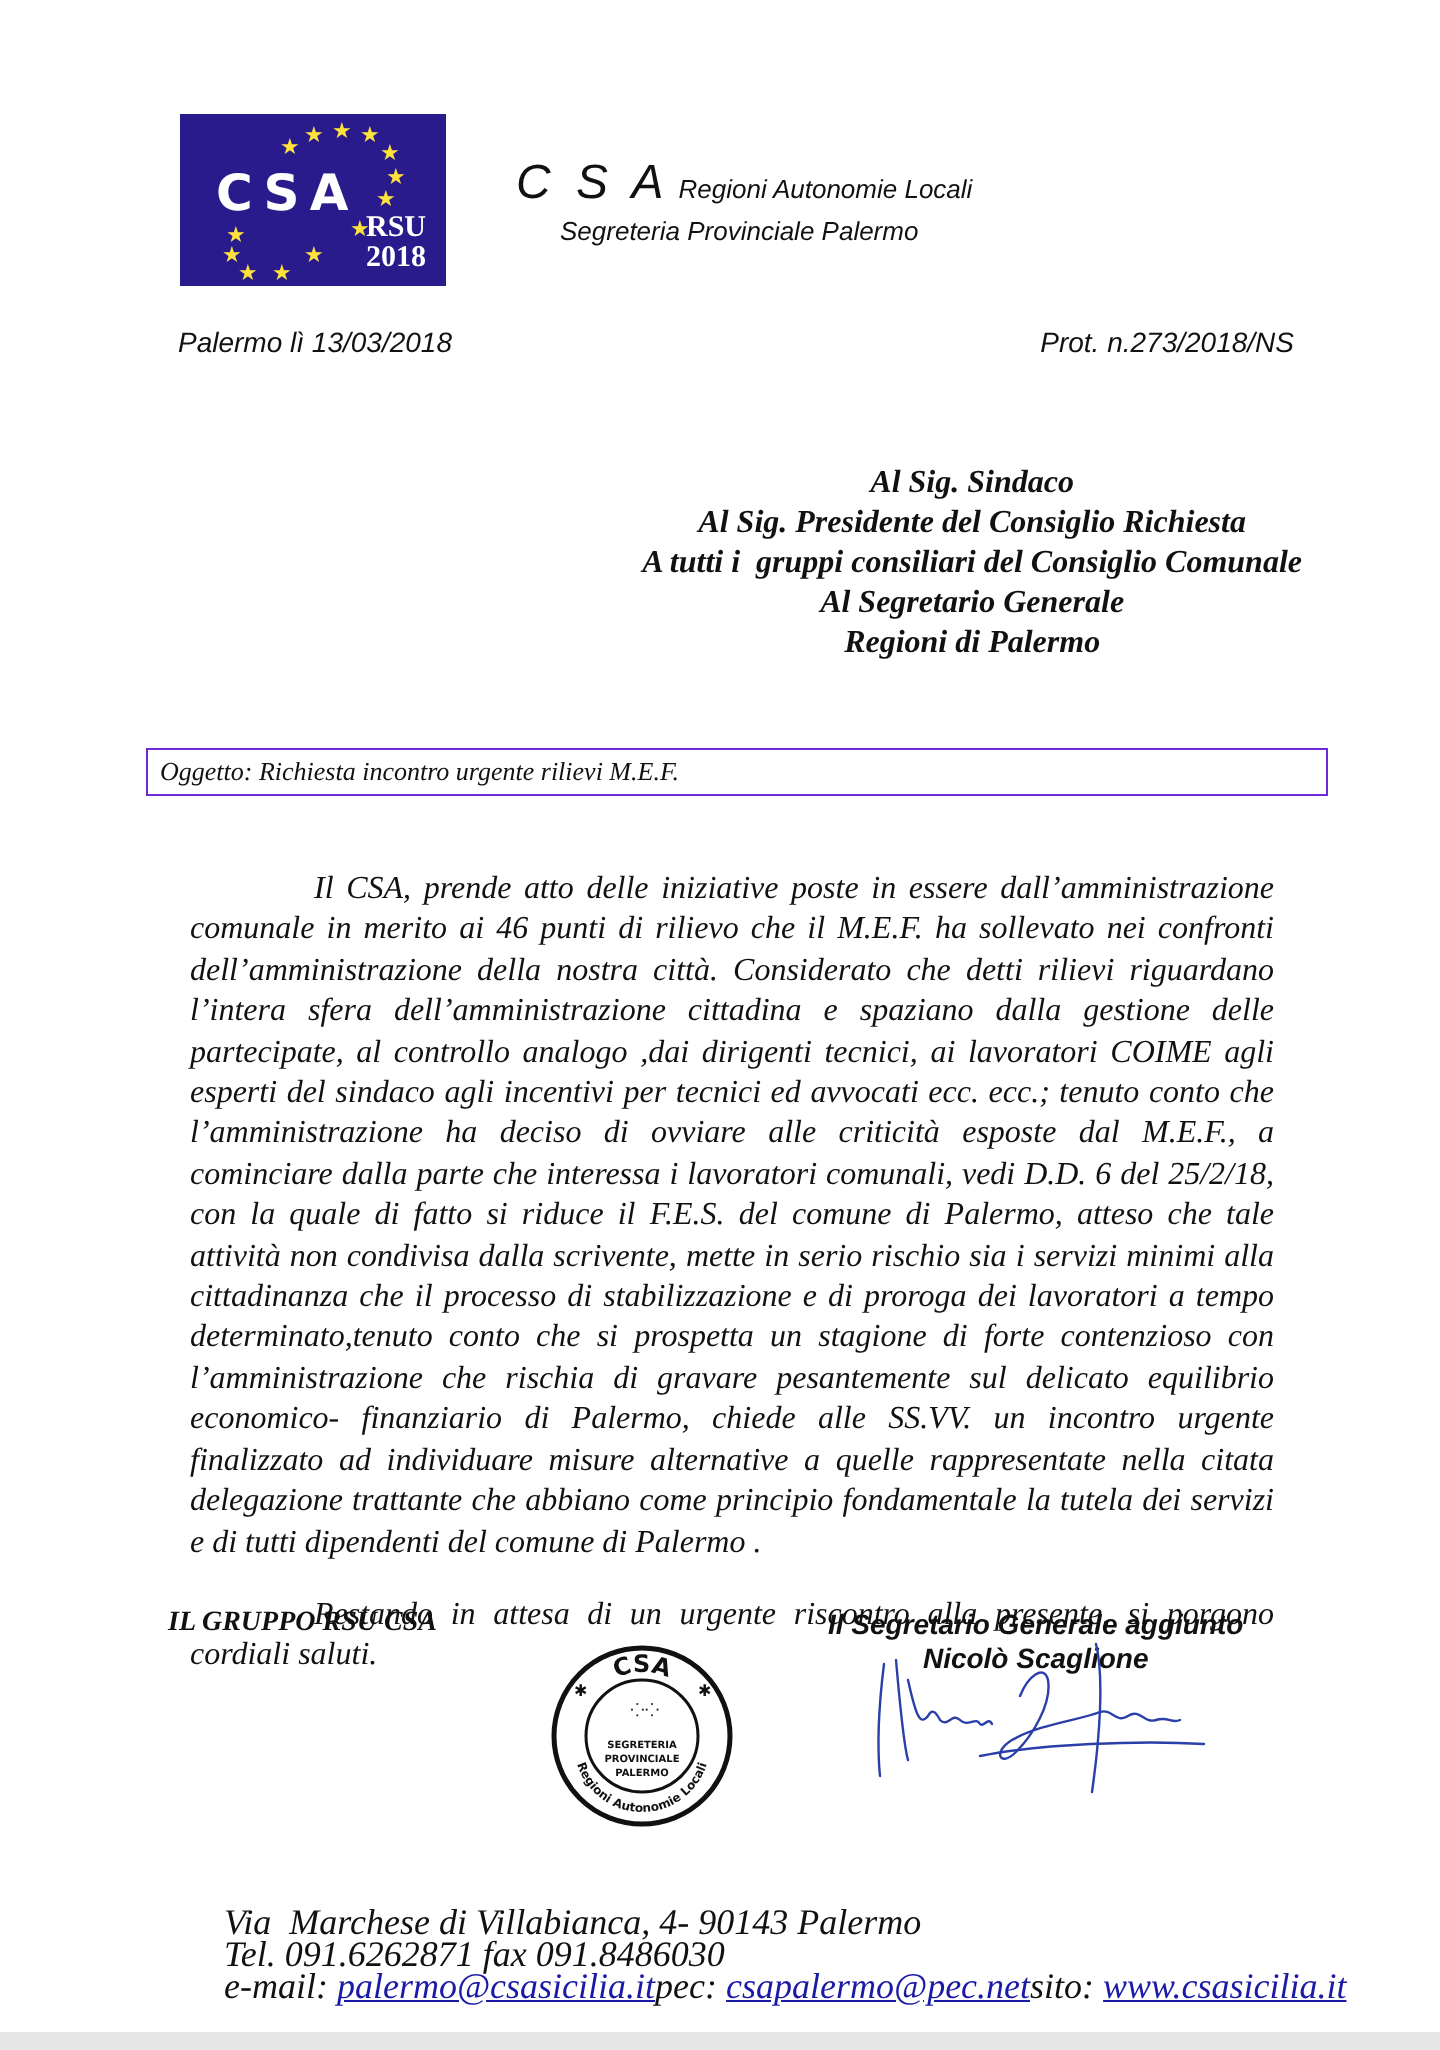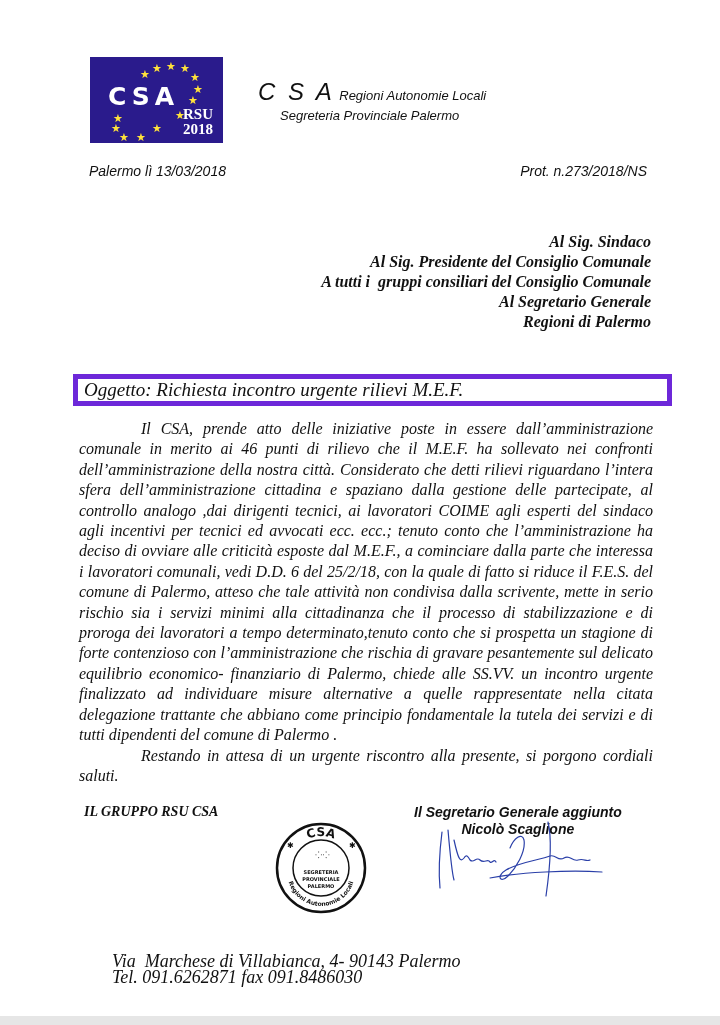--- a/index.html
+++ b/index.html
@@ -15,26 +15,26 @@
   .logo .star { position: absolute; color: #ffe23b; font-size: 11px; line-height: 11px; }
 
   .org { position: absolute; left: 258px; top: 78px; font-family: "Liberation Sans", sans-serif; font-style: italic; }
   .org .big { font-size: 24px; letter-spacing: 3px; }
   .org .small { font-size: 13px; }
   .org .line2 { position: absolute; left: 22px; top: 30px; font-size: 13px; white-space: nowrap; }
 
   .place-date { position: absolute; left: 89px; top: 163px; font-family: "Liberation Sans", sans-serif; font-style: italic; font-size: 14px; text-align: right; }
   .prot { position: absolute; right: 73px; top: 163px; font-family: "Liberation Sans", sans-serif; font-style: italic; font-size: 14px; }
 
-  .recipients { position: absolute; right: 69px; top: 232px; text-align: right; font-weight: bold; font-style: italic; font-size: 16px; line-height: 20px; }
+  .recipients { position: absolute; right: 69px; top: 232px; text-align: center; font-weight: bold; font-style: italic; font-size: 16px; line-height: 20px; }
 
-  .subject { position: absolute; left: 73px; top: 374px; width: 583px; height: 22px; border: 5px solid #6d28d9; font-style: italic; font-size: 19px; line-height: 22px; padding-left: 6px; box-sizing: content-box; }
+  .subject { position: absolute; left: 73px; top: 374px; width: 583px; height: 22px; border: 1px solid #6d28d9; font-style: italic; font-size: 13px; line-height: 22px; padding-left: 6px; box-sizing: content-box; }
 
   .body-text { position: absolute; left: 79px; top: 419px; width: 574px; font-style: italic; font-size: 16px; line-height: 20.4px; text-align: justify; }
-  .body-text p { margin: 0; text-indent: 62px; }
+  .body-text p { margin: 16px; text-indent: 62px; }
 
   .sig-left { position: absolute; left: 84px; top: 804px; font-weight: bold; font-style: italic; font-size: 14px; text-align: right; }
   .sig-right { position: absolute; left: 414px; top: 804px; font-family: "Liberation Sans", sans-serif; font-weight: bold; font-style: italic; font-size: 14px; line-height: 17px; text-align: center; }
 
   .stamp { position: absolute; left: 275px; top: 822px; width: 92px; height: 92px; }
   .signature { position: absolute; left: 430px; top: 818px; width: 180px; height: 80px; }
 
   .footer { position: absolute; left: 112px; top: 953px; font-style: italic; font-size: 18px; line-height: 16px; }
   .footer a { color: #1a1aa6; text-decoration: underline; }
 </style>
@@ -66,21 +66,21 @@
   <span class="big">C S A</span>
   <span class="small">Regioni Autonomie Locali</span>
   <div class="line2">Segreteria Provinciale Palermo</div>
 </div>
 
 <div class="place-date">Palermo lì 13/03/2018</div>
 <div class="prot">Prot. n.273/2018/NS</div>
 
 <div class="recipients">
   <div>Al Sig. Sindaco</div>
-  <div>Al Sig. Presidente del Consiglio Comunale</div>
+  <div>Al Sig. Presidente del Consiglio Richiesta</div>
   <div style="white-space:pre">A tutti i  gruppi consiliari del Consiglio Comunale</div>
   <div>Al Segretario Generale</div>
   <div>Regioni di Palermo</div>
 </div>
 
 <div class="subject">Oggetto: Richiesta incontro urgente rilievi M.E.F.</div>
 
 <div class="body-text">
   <p>Il CSA, prende atto delle iniziative poste in essere dall’amministrazione comunale in merito ai 46 punti di  rilievo che il M.E.F. ha sollevato nei confronti dell’amministrazione della nostra città. Considerato che detti rilievi riguardano l’intera sfera dell’amministrazione cittadina e spaziano dalla gestione delle partecipate, al controllo analogo ,dai dirigenti tecnici, ai lavoratori COIME agli esperti del sindaco agli incentivi per tecnici ed avvocati ecc. ecc.; tenuto conto che l’amministrazione ha deciso di ovviare alle criticità esposte dal M.E.F., a cominciare dalla parte che interessa i lavoratori comunali, vedi D.D. 6 del 25/2/18, con la quale di fatto si riduce il F.E.S. del comune di Palermo, atteso che tale attività non condivisa dalla scrivente, mette in serio rischio sia i servizi minimi alla cittadinanza che il processo di stabilizzazione e di proroga dei lavoratori a tempo determinato,tenuto conto che si prospetta un stagione di forte contenzioso con l’amministrazione che rischia di gravare pesantemente sul delicato equilibrio economico- finanziario di Palermo,  chiede alle SS.VV. un incontro urgente finalizzato ad individuare misure alternative a quelle rappresentate nella citata delegazione trattante che abbiano come principio fondamentale la tutela dei servizi e di tutti  dipendenti del comune di Palermo .</p>
   <p>Restando in attesa di un urgente riscontro alla presente, si porgono cordiali saluti.</p>
@@ -120,15 +120,16 @@
     <path d="M24,22 C28,40 30,45 34,40 C36,36 38,38 40,42 C44,46 46,38 50,42 C54,46 58,40 60,44 C62,46 64,40 66,44"></path>
     <path d="M80,30 C84,20 92,14 94,22 C96,34 86,50 78,58 C70,66 66,58 76,52 C90,44 110,42 120,38 C126,36 128,44 134,40 C140,36 142,44 148,42 C154,40 156,44 160,42"></path>
     <path d="M118,4 C122,20 120,50 116,78"></path>
     <path d="M60,60 C90,54 140,52 172,54"></path>
   </g>
 </svg>
 
 <div class="footer">
   <div style="white-space:pre">Via  Marchese di Villabianca, 4- 90143 Palermo</div>
   <div>Tel. 091.6262871 fax 091.8486030</div>
+  <div><span>e-mail: </span><a>palermo@csasicilia.it</a><span>pec: </span><a>csapalermo@pec.net</a><span>sito: </span><a>www.csasicilia.it</a></div>
 </div>
 
 <div class="bottom-bar"></div>
 
 </body></html>

